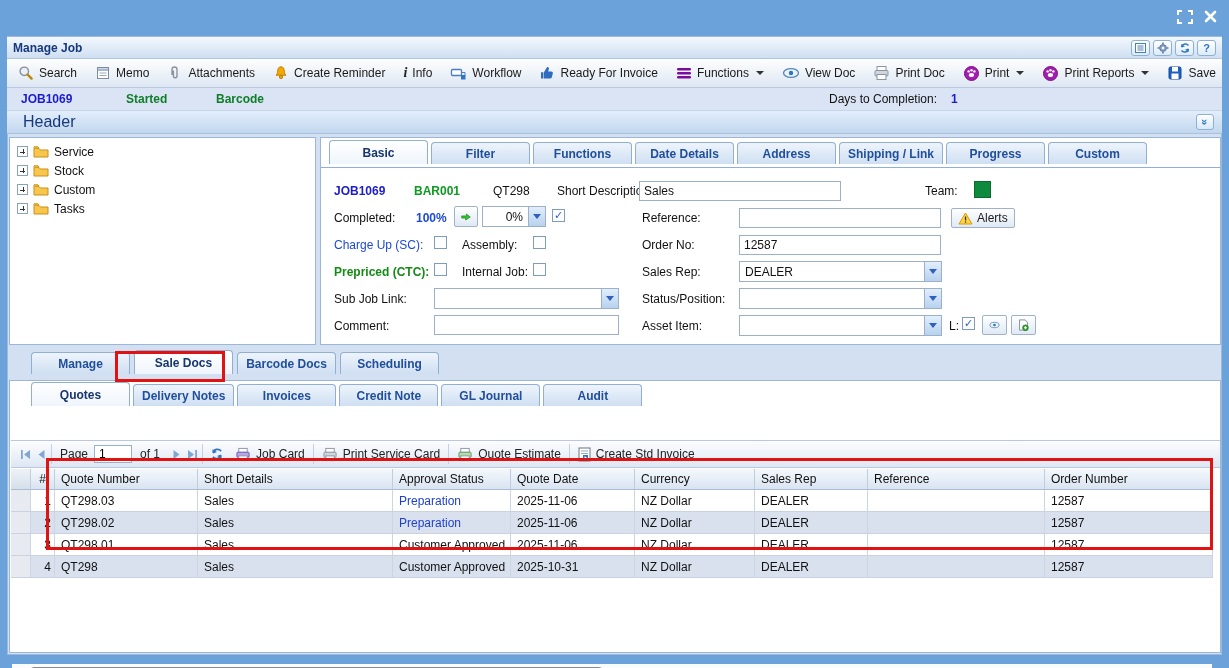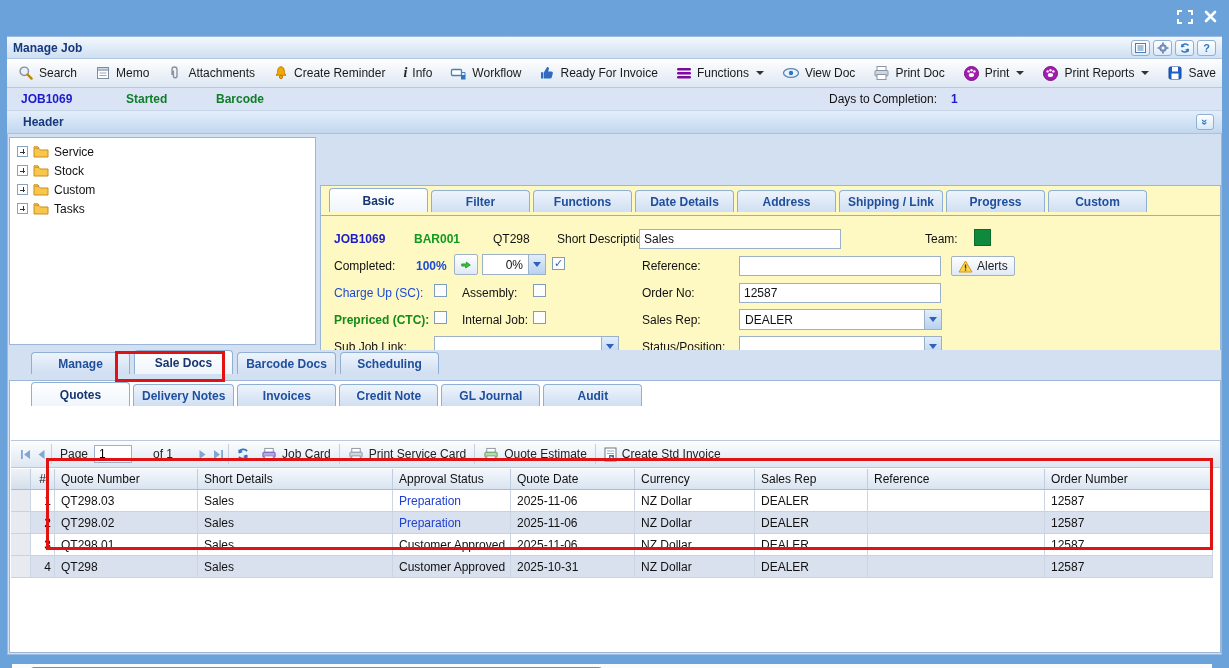--- a/index.html
+++ b/index.html
@@ -35,36 +35,36 @@
   .job-status { color:#0f7d2a; font-weight:bold; width:90px; }
   .job-barcode { color:#0f7d2a; font-weight:bold; }
   .days-wrap { position:absolute; left:822px; display:flex; gap:14px; }
   .days-label { color:#111; }
   .days-value { color:#1c1ccd; font-weight:bold; }
 
   
   .headerbar { position:absolute; left:7px; top:111px; width:1215px; height:23px;
     background:linear-gradient(#e3eefb,#c2d7ee); border-bottom:1px solid #a9c2de;
     display:flex; align-items:center; padding:0 8px; }
-  .headerbar .t { color:#16387c; font-weight:bold; font-size:12px;padding-left:8px; }
+  .headerbar .t { color:#16387c; font-weight:normal; font-size:16px;padding-left:8px; }
   .collapse-btn { margin-left:auto; width:18px; height:16px; background:linear-gradient(#ffffff,#d8e8f8); border:1px solid #8fb0d4; border-radius:3px;
     display:flex; align-items:center; justify-content:center; color:#2f76c0; font-weight:bold; font-size:11px; cursor:pointer; }
   .collapse-btn span { display:inline-block; transform:rotate(90deg); }
 
   
   .tree { position:absolute; left:9px; top:137px; width:307px; height:208px; background:#ffffff; border:1px solid #9cb6d8; padding-top:4px; }
   .titem { display:flex; align-items:center; gap:5px; height:19px; padding-left:7px; font-size:12px; color:#111; cursor:pointer; }
   .titem.sel { background:linear-gradient(#ffc253,#ff9d0a); }
   .expander { width:11px; height:11px; background:#fff; border:1px solid #89a3bd; position:relative; flex:0 0 auto; }
   .expander:before, .expander:after { content:""; position:absolute; background:#333; }
   .expander:before { left:2px; top:4.5px; width:5px; height:1px; }
   .expander:after { left:4.5px; top:2px; width:1px; height:5px; }
 
   
-  .tabpanel { position:absolute; left:320px; top:137px; width:901px; height:208px; background:#fef9c3; border:1px solid #9cb6d8;margin-top:48px; }
+  .tabpanel { position:absolute; left:320px; top:137px; width:901px; height:208px; background:#ffffff; border:1px solid #9cb6d8; }
   .htabs { position:absolute; left:8px; top:4px; display:flex; gap:3px; }
   .tab { min-width:99px; height:22px; display:flex; align-items:center; justify-content:center;
     background:linear-gradient(#eef4fc,#cfdff2); border:1px solid #8fb0d4; border-bottom:none;
     border-radius:4px 4px 0 0; color:#1f4e9c; font-weight:bold; font-size:12px; padding:0 8px; cursor:pointer; white-space:nowrap; }
   .tab.active { background:linear-gradient(#ffffff,#eff5fc); color:#17356e; height:24px; margin-top:-2px; }
   .tabline { position:absolute; left:0; top:29px; width:100%; height:1px; background:#8fb0d4; }
 
   .fl { position:absolute; font-size:12px; color:#111; white-space:nowrap; }
   .fl.blue { color:#1c49d6; }
   .fl.greenb { color:#168a16; font-weight:bold; }
@@ -534,21 +534,21 @@
             </svg>
           </div>
         <div class="nav">
             <svg width="11" height="11" viewBox="0 0 11 11">
               <path d="M8.5 1 L2.5 5.5 8.5 10 Z" fill="#7fa7d0"></path>
             </svg>
           </div>
         <div class="tsep"></div>
         <span style="margin:0 6px">Page</span>
         <input class="page-input" value="1" style="">
-        <span style="margin:0 21px">of 1</span>
+        <span style="margin:0 8px">of 1</span>
         <div class="nav">
             <svg width="11" height="11" viewBox="0 0 11 11">
               <path d="M2.5 1 L8.5 5.5 2.5 10 Z" fill="#7fa7d0"></path>
             </svg>
           </div>
         <div class="nav">
             <svg width="11" height="11" viewBox="0 0 11 11">
               <path d="M1 1 L7 5.5 1 10 Z" fill="#7fa7d0"></path>
               <rect x="8.2" y="1" width="1.8" height="9" fill="#7fa7d0"></rect>
             </svg>

